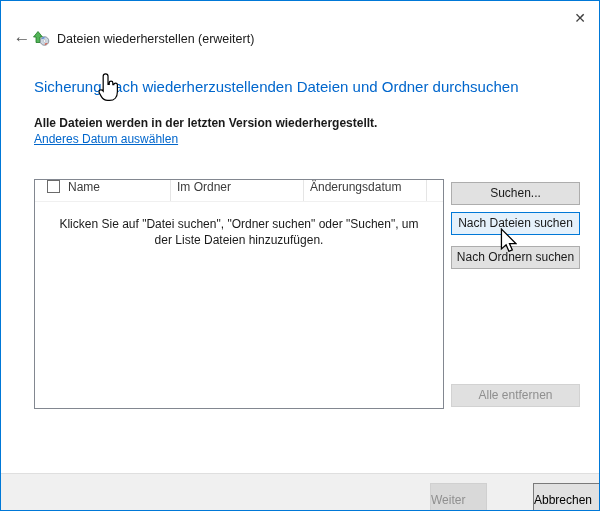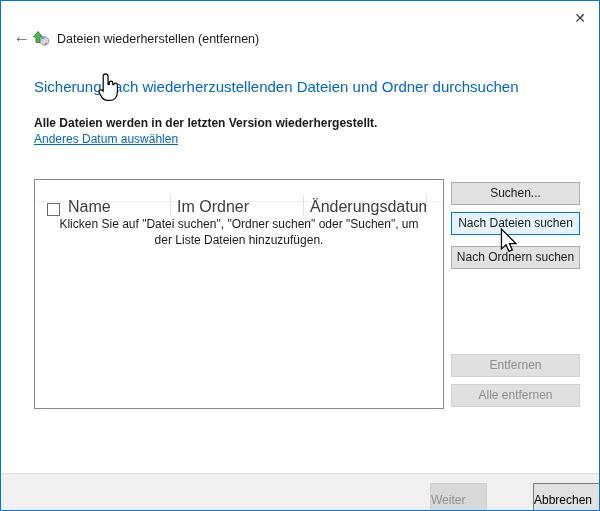--- a/index.html
+++ b/index.html
@@ -29,23 +29,23 @@
   .description { position:absolute; left:33px; top:115px; font-size:12px; color:#1a1a1a; white-space:nowrap;font-weight:bold; }
   .date-link { position:absolute; left:33px; top:131px; font-size:12px; color:#0066cc; text-decoration:underline; white-space:nowrap; }
 
   
   .listbox {
     position:absolute; left:33px; top:178px; width:410px; height:230px;
     background:#fff; border:1px solid #828790;
   }
   .list-header { display:flex; height:22px; border-bottom:1px solid #f0f0f0; }
   .hcol {
-    display:flex; align-items:flex-end; height:100%;
-    border-right:1px solid #e5e5e5; font-size:16px; color:#3c3c3c;
-    padding-left:6px; overflow:hidden; white-space:nowrap;margin-top:15px;
+    display:flex; align-items:flex-start; height:100%;
+    border-right:1px solid #e5e5e5; font-size:12px; color:#3c3c3c;
+    padding-left:6px; overflow:hidden; white-space:nowrap;
   }
   .hcol.c1 { width:136px; padding-left:12px; }
   .hcol.c2 { width:133px; }
   .hcol.c3 { width:123px; }
   .hcol.c4 { flex:1; border-right:none; }
   .checkbox {
     width:13px; height:13px; background:#fff; border:1px solid #6b6b6b;
     margin-right:8px; flex:0 0 auto;
   }
   .empty-msg {
@@ -98,21 +98,21 @@
   <div class="back-btn">←</div>
 
   <svg class="app-icon" viewBox="0 0 18 17" width="18" height="17">
     <path d="M1.5 8 L6 2.5 L10.5 8 L8 8 L8 13.5 L4 13.5 L4 8 Z" fill="#53b557" stroke="#1f7a26" stroke-width="0.8"></path>
     <circle cx="12.5" cy="12" r="4.3" fill="#cfd8e2" stroke="#77828e" stroke-width="0.8"></circle>
     <circle cx="12.5" cy="12" r="1.3" fill="#ffffff" stroke="#9aa5b0" stroke-width="0.5"></circle>
     <path d="M9.2 10.2 A4.3 4.3 0 0 1 12.5 7.7 L12.5 9.5 Z" fill="#5b8dd6"></path>
     <path d="M15.8 13.8 A4.3 4.3 0 0 1 12.8 16.2 L12.8 14.4 Z" fill="#d6604d"></path>
   </svg>
 
-  <div class="win-title">Dateien wiederherstellen (entfernen)</div>
+  <div class="win-title">Dateien wiederherstellen (erweitert)</div>
 
   <div class="close-btn">✕</div>
 
   <div class="heading">Sicherung nach wiederherzustellenden Dateien und Ordner durchsuchen</div>
   <div class="description">Alle Dateien werden in der letzten Version wiederhergestellt.</div>
   <a class="date-link">Anderes Datum auswählen</a>
 
   <div class="listbox">
     <div class="list-header">
       <div class="hcol c1">
@@ -126,21 +126,20 @@
         <span>Änderungsdatum</span>
       </div>
       <div class="hcol c4"></div>
     </div>
     <div class="empty-msg">Klicken Sie auf "Datei suchen", "Ordner suchen" oder "Suchen", um der Liste Dateien hinzuzufügen.</div>
   </div>
 
   <button id="btn-search" class="cmd-btn">Suchen...</button>
   <button id="btn-files" class="cmd-btn">Nach Dateien suchen</button>
   <button id="btn-folders" class="cmd-btn">Nach Ordnern suchen</button>
-  <button id="btn-remove" class="cmd-btn is-disabled">Entfernen</button>
   <button id="btn-removeall" class="cmd-btn is-disabled">Alle entfernen</button>
 
   <div class="footer"></div>
   <button id="btn-next" class="footer-btn">Weiter</button>
   <button id="btn-cancel" class="footer-btn">Abbrechen</button>
 
   <svg id="hand-cursor" class="cursor" width="22" height="31" viewBox="0 0 14.5 20.5">
     <path d="M5 1.2 C5.9 1.2 6.6 1.9 6.6 2.8 L6.6 8.2 L7.4 8.2 L7.4 7.2
              C7.4 6.5 8 6 8.6 6 C9.3 6 9.8 6.5 9.8 7.2 L9.8 8.4 L10.4 8.4
              C10.5 7.8 11 7.3 11.6 7.3 C12.2 7.3 12.8 7.8 12.8 8.5 L12.8 13

